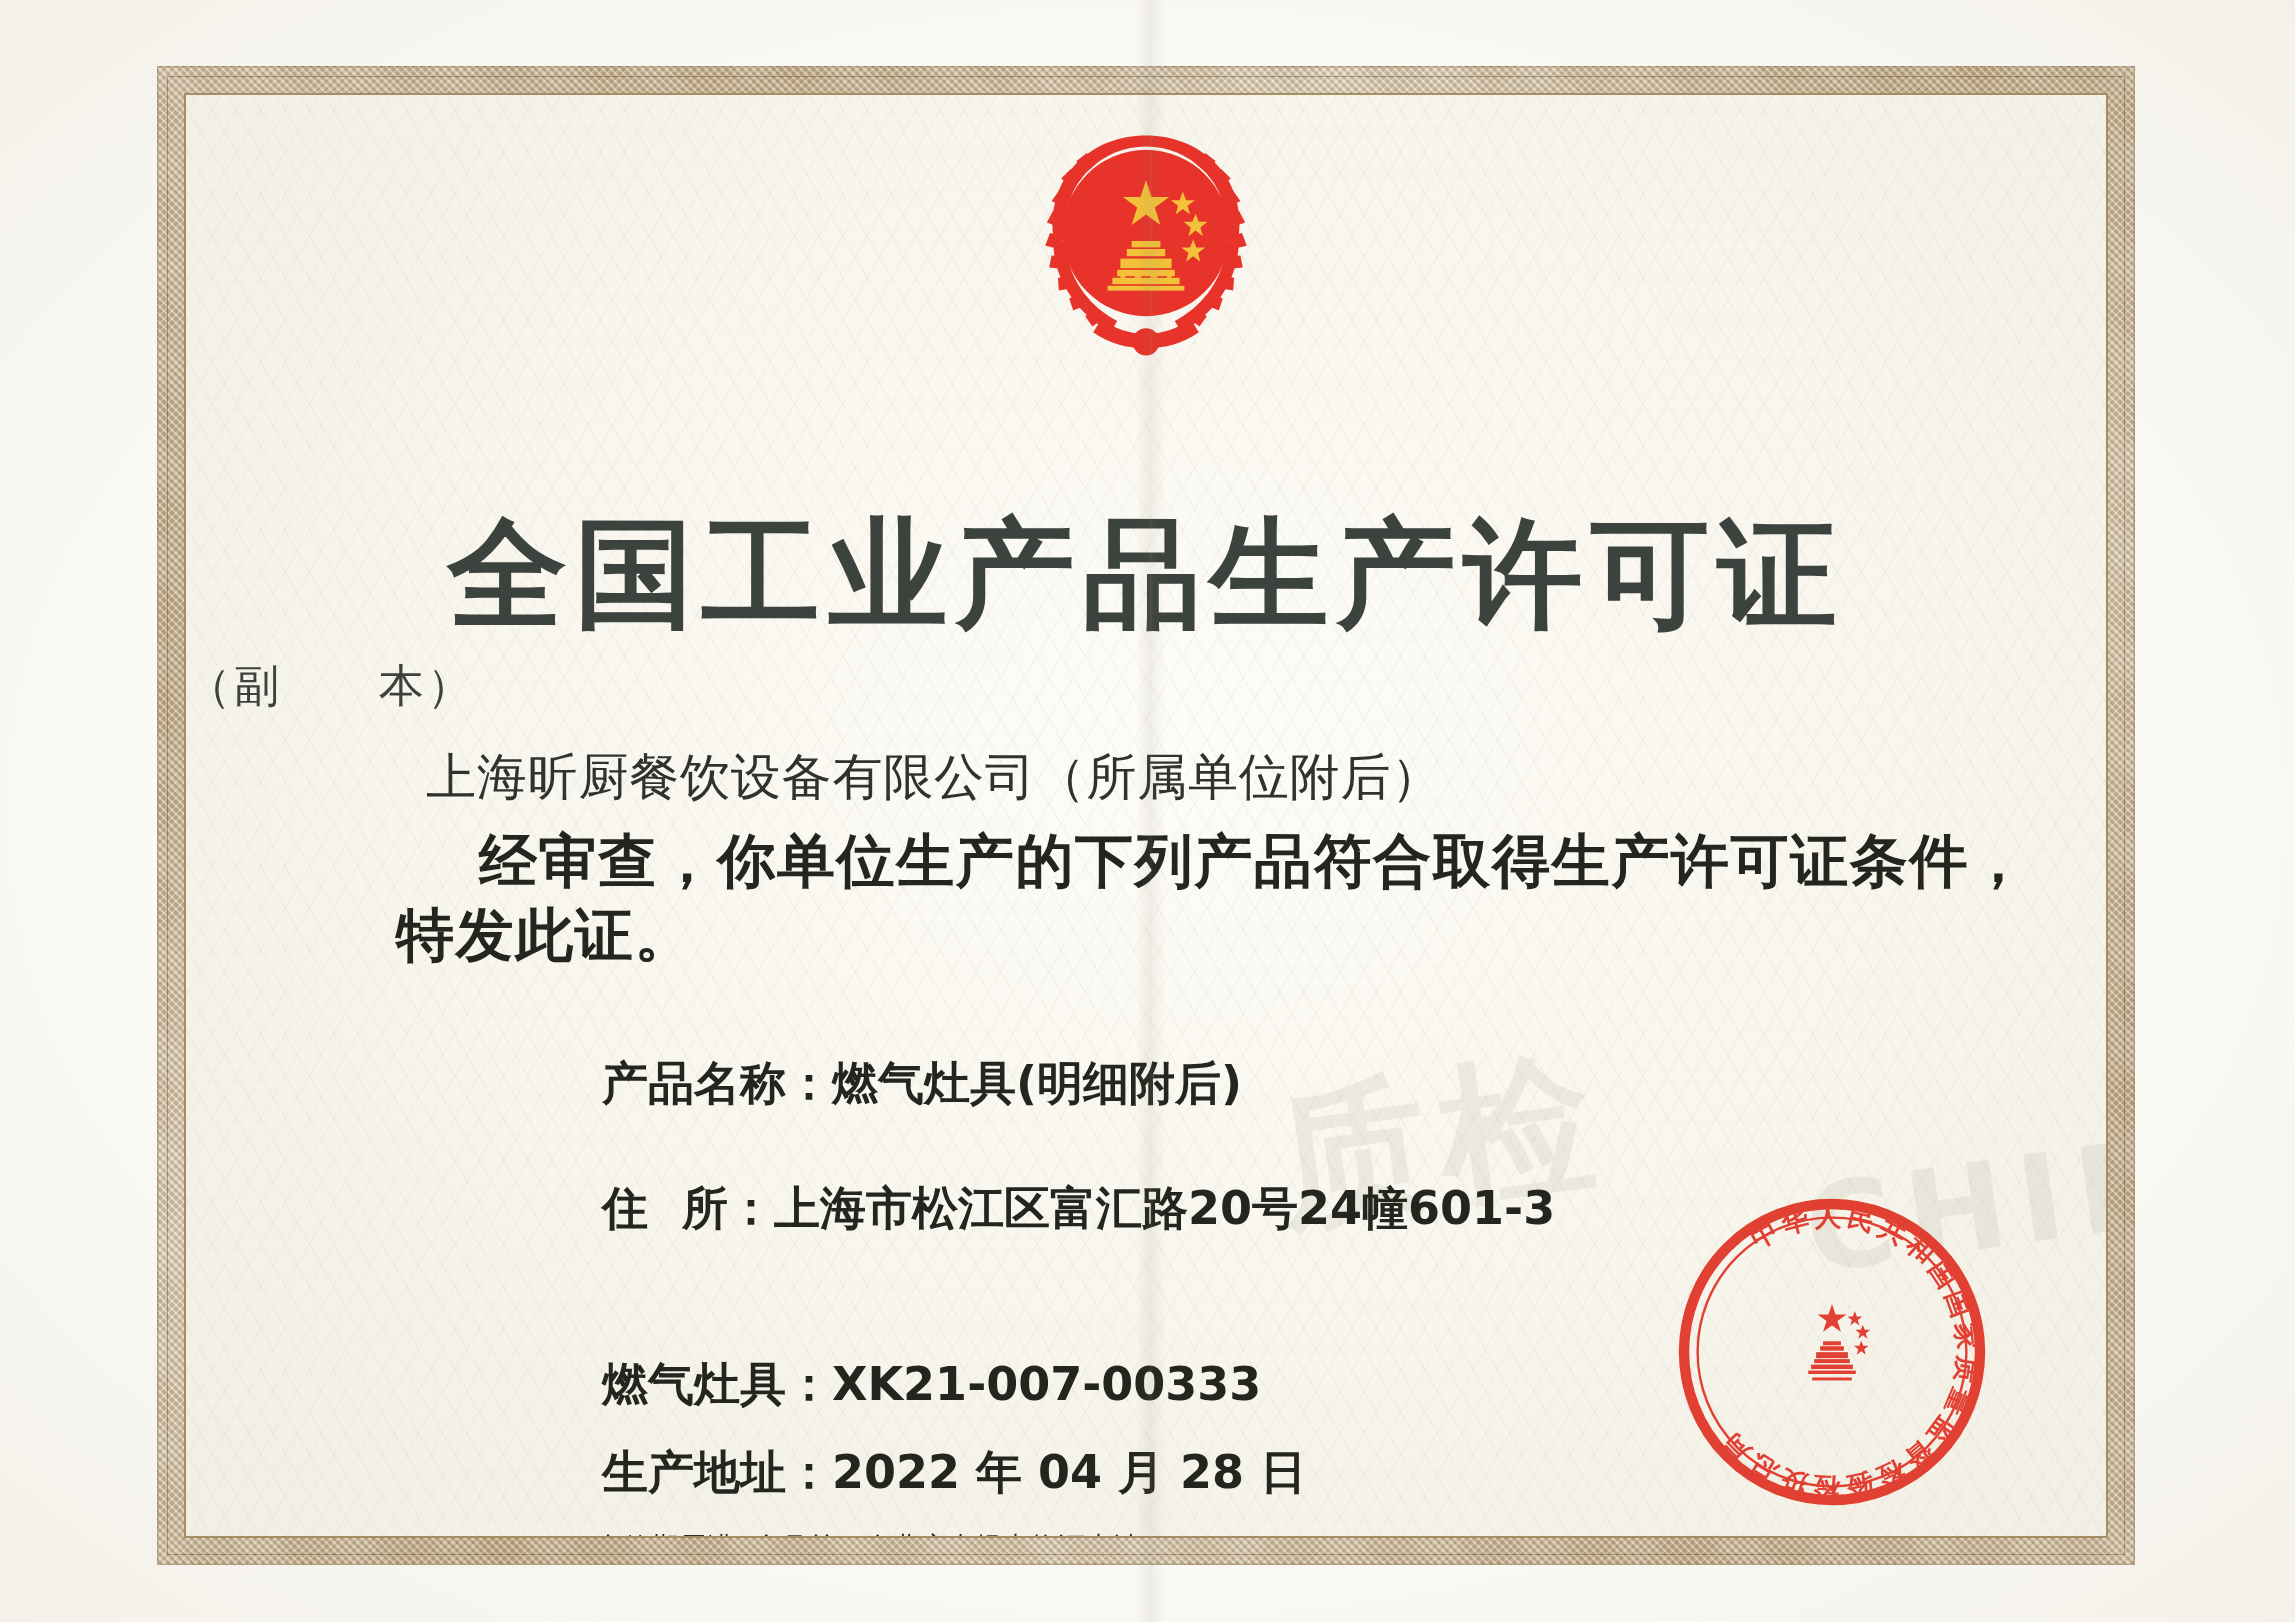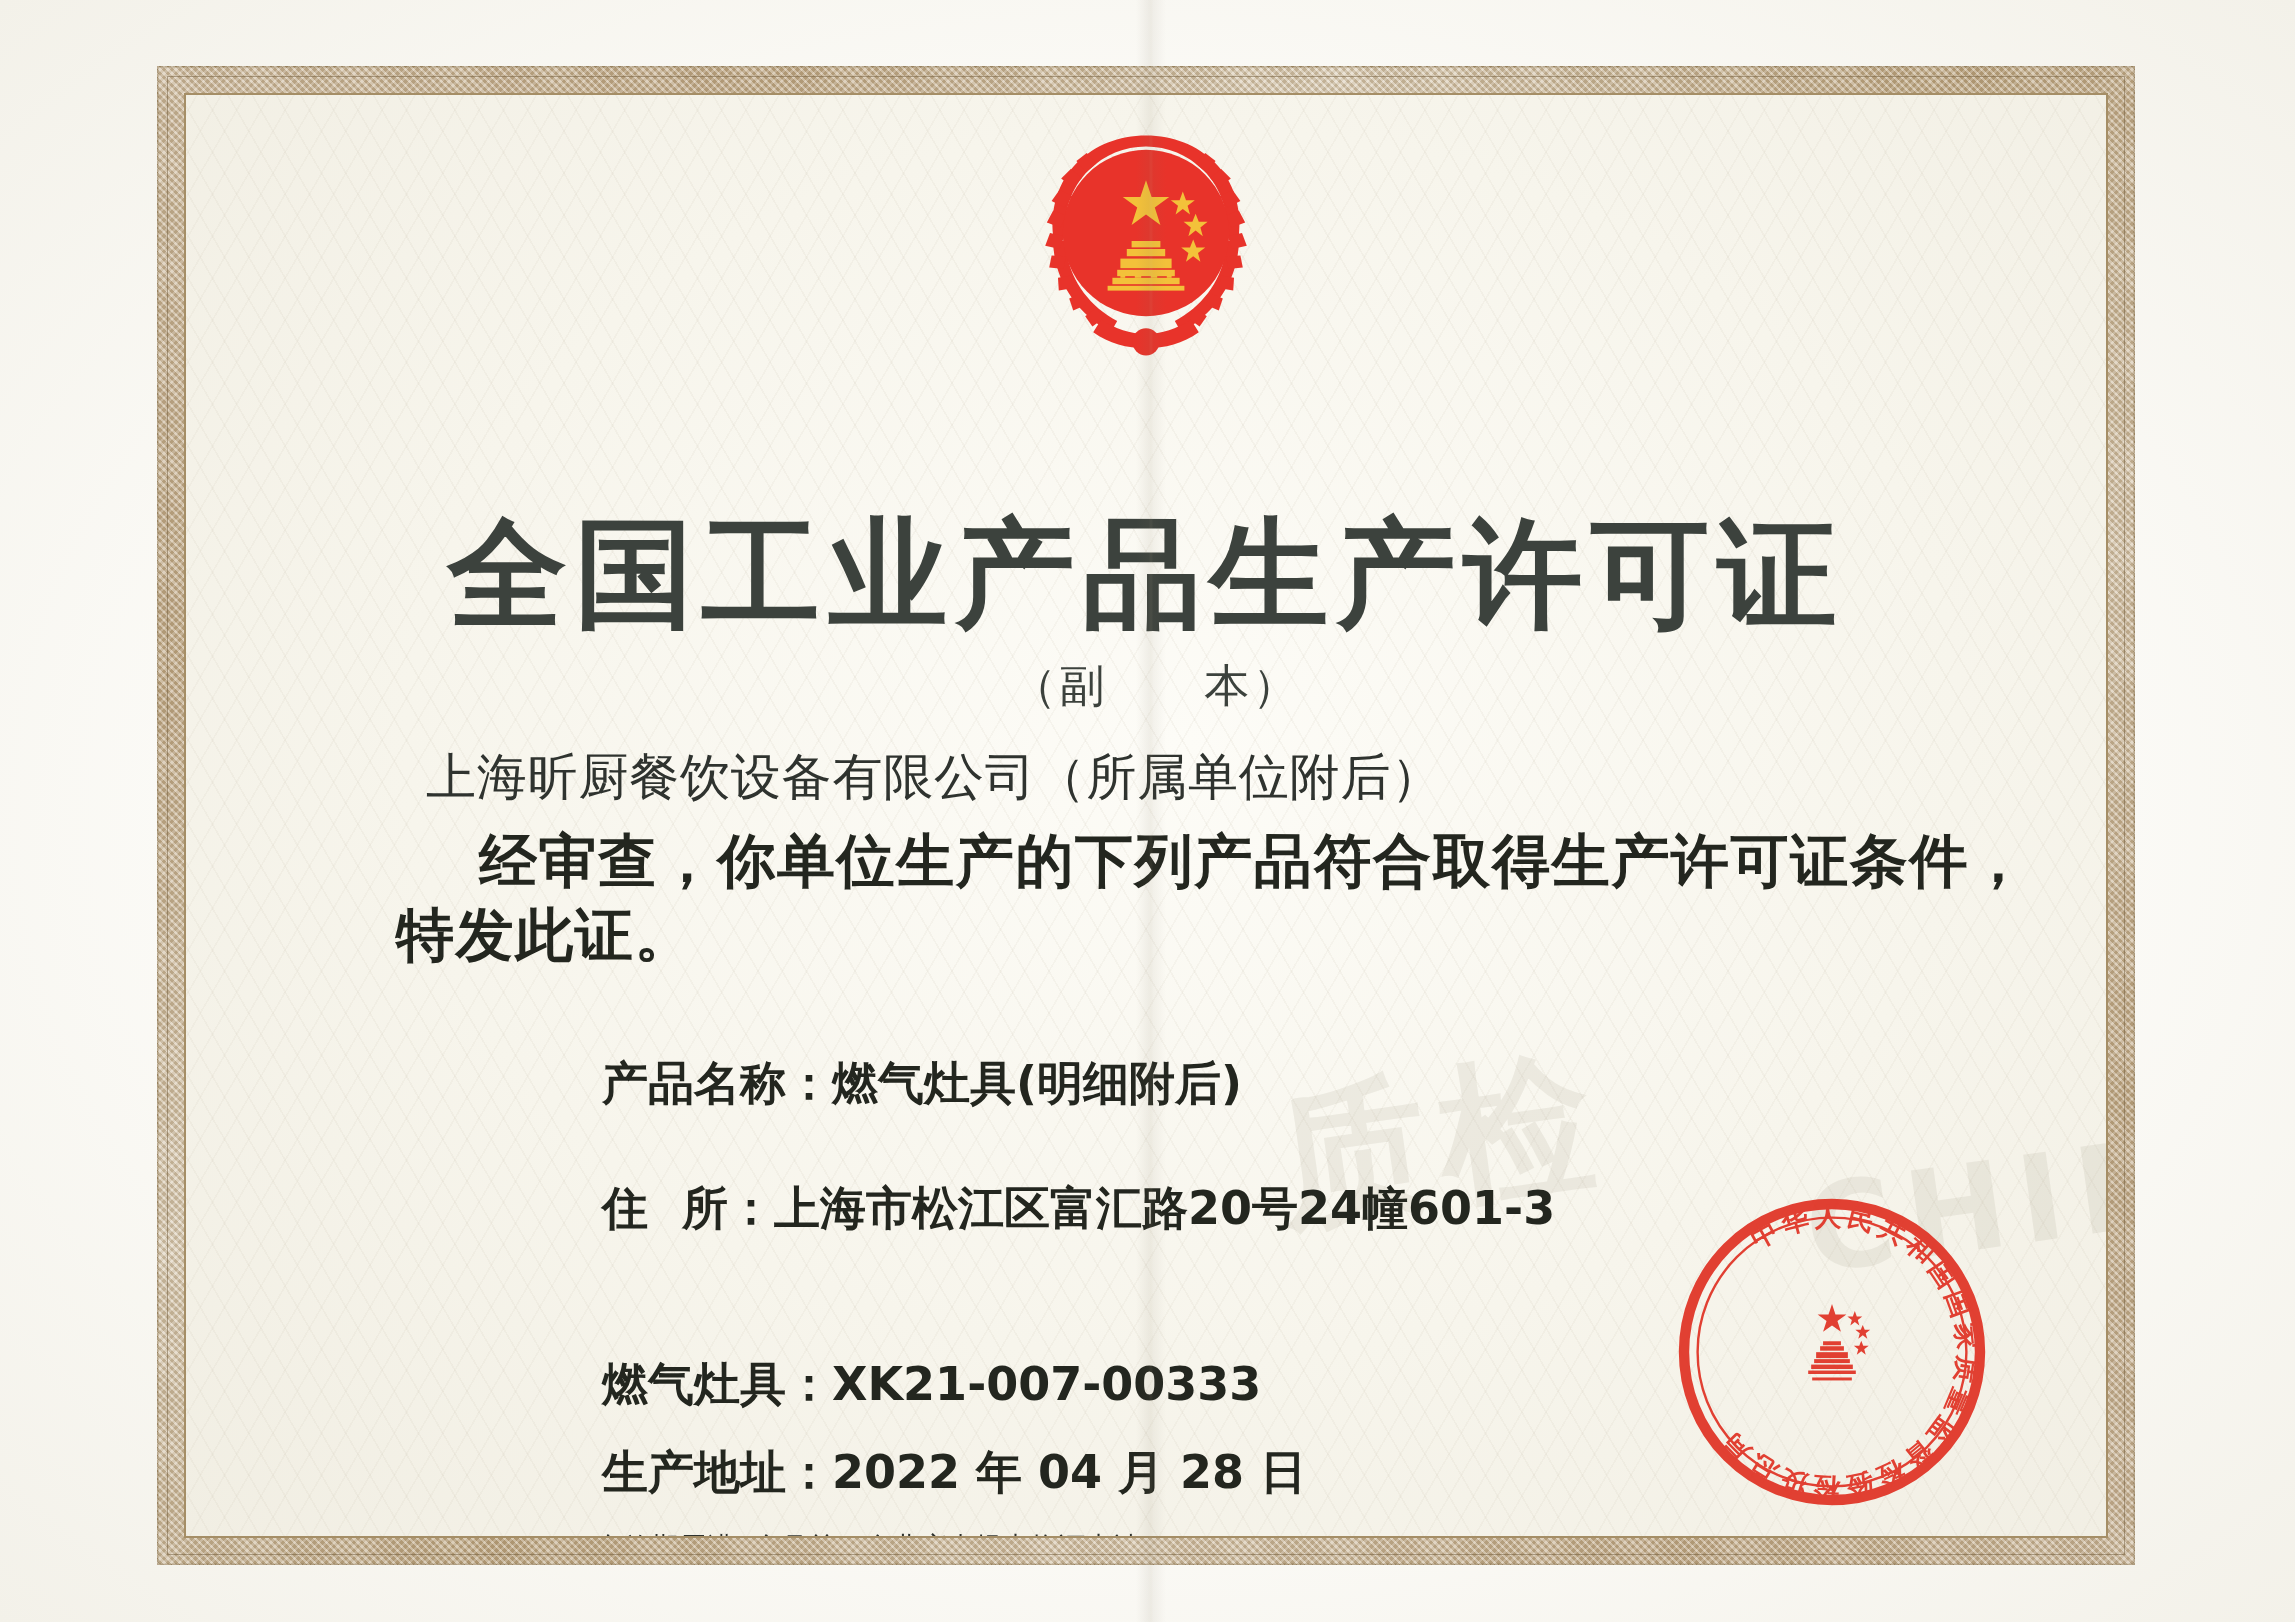--- a/index.html
+++ b/index.html
@@ -118,27 +118,26 @@
     letter-spacing: 8px;
     color: #3c423d;
     z-index: 6;
     white-space: nowrap;
   }
   #sub-title {
     position: absolute;
     top: 561px;
     left: 0;
     right: 0;
-    text-align: center;
+    text-align: left;
     font-family: "DejaVu Sans", "Liberation Sans", sans-serif;
     font-size: 45px;
     color: #3c423d;
     letter-spacing: 3.2px;
     z-index: 6;
-    margin-left: 20px;
   }
 
   
   #company-line {
     position: absolute;
     top: 649px;
     left: 240px;
     font-family: "DejaVu Sans", "Liberation Sans", sans-serif;
     font-size: 50px;
     color: #2f332f;

